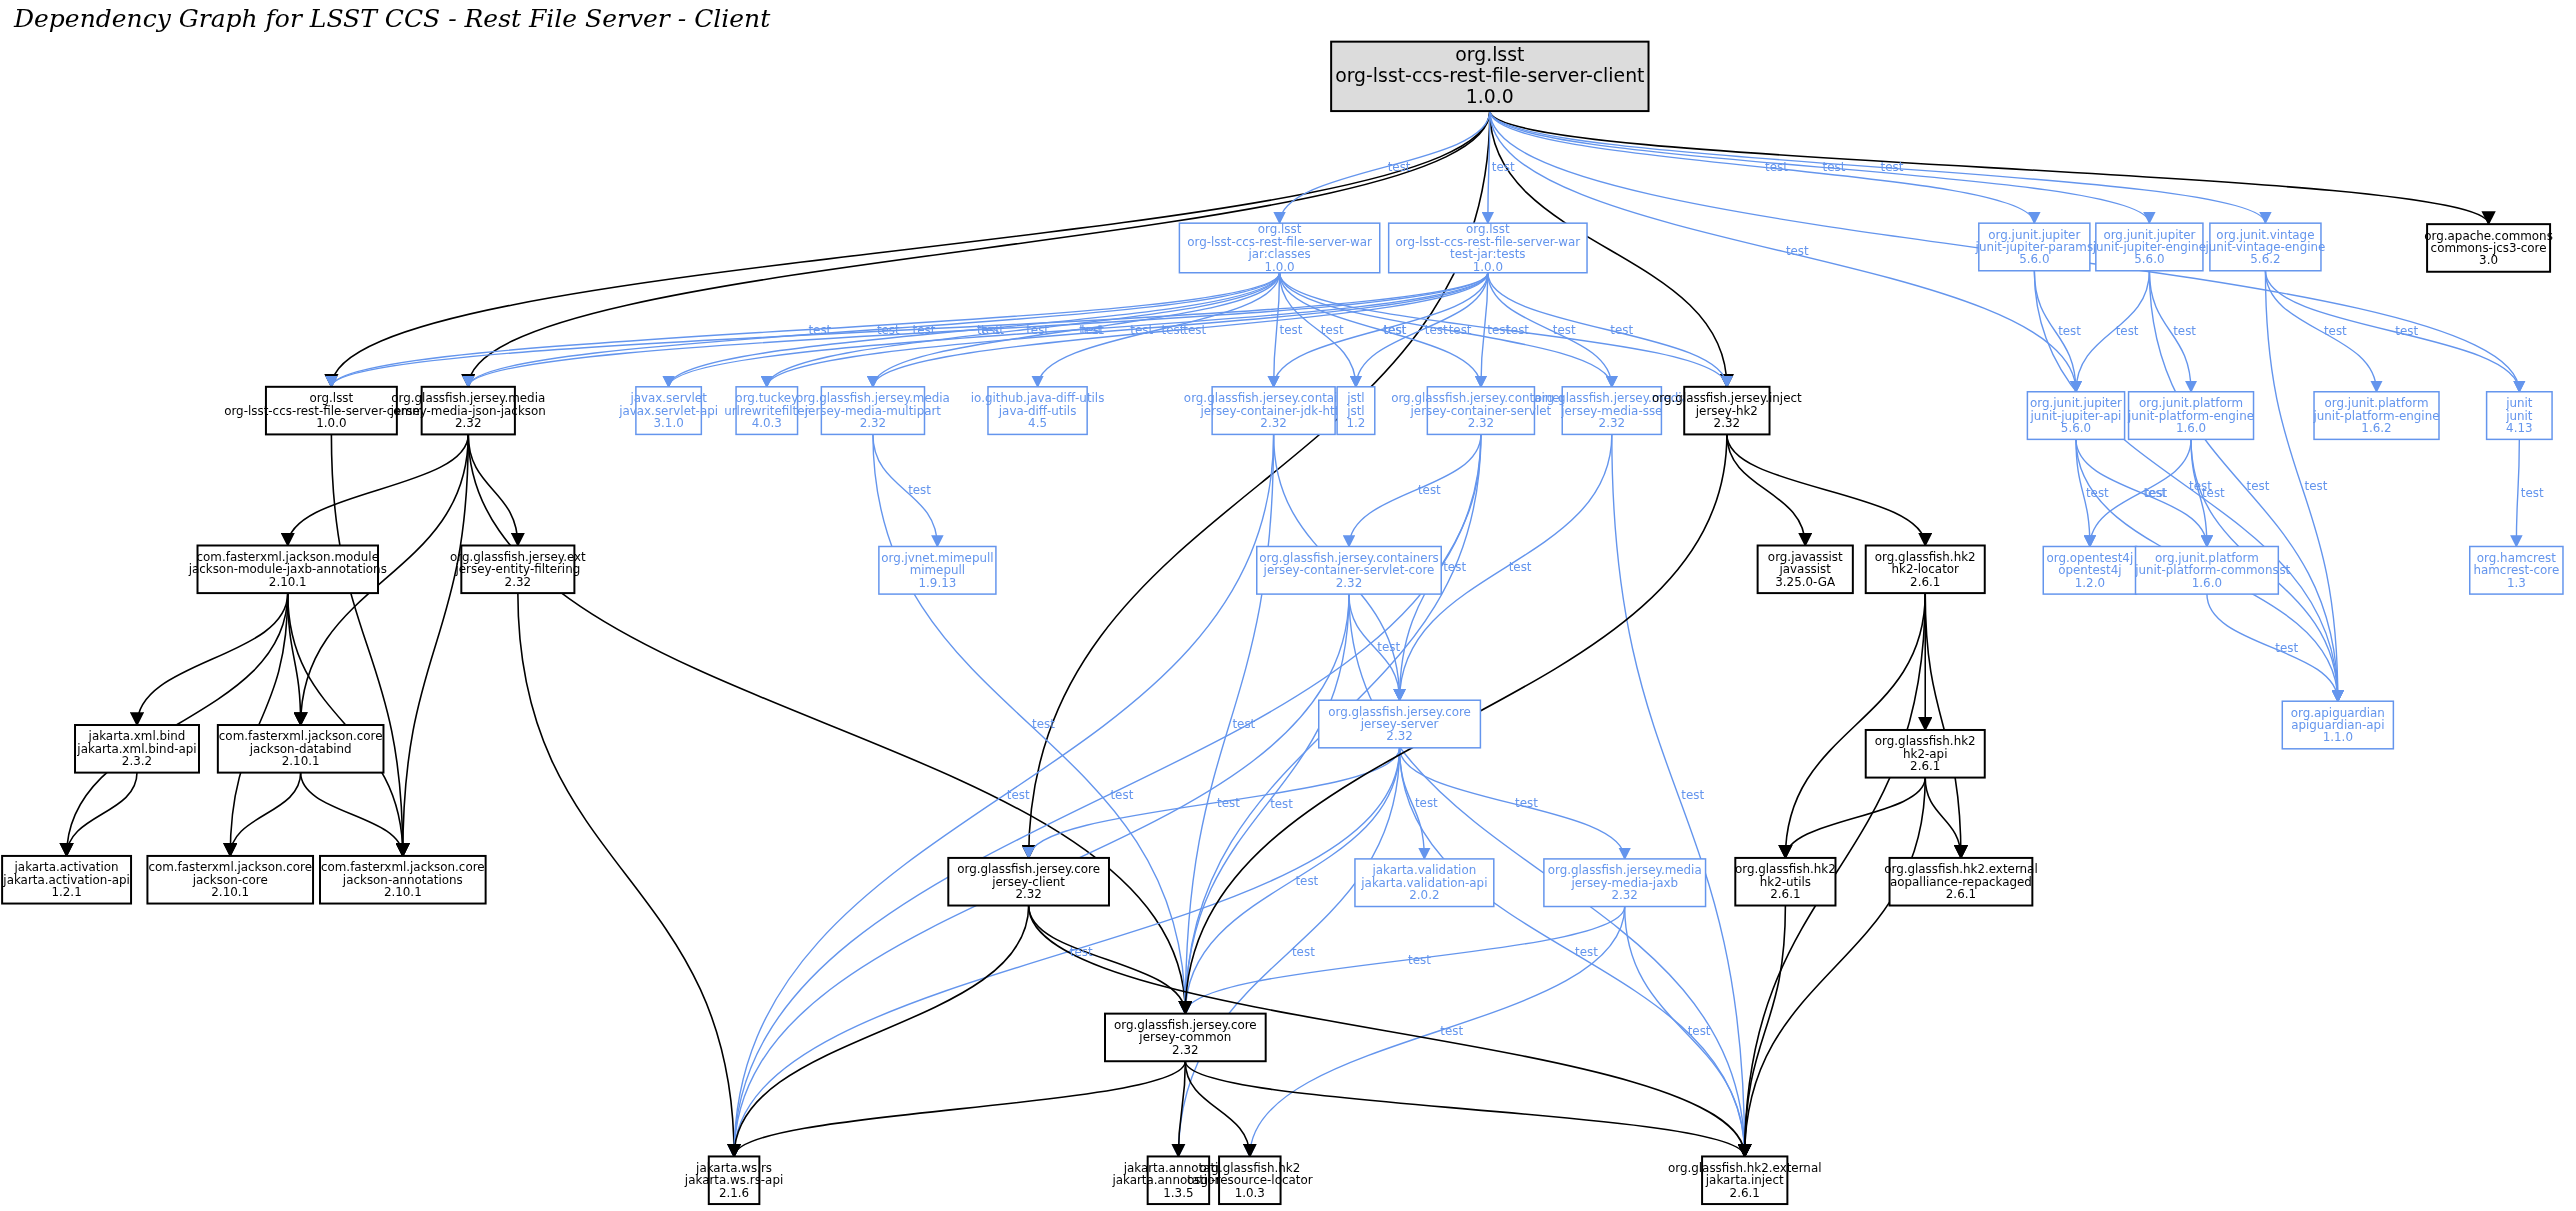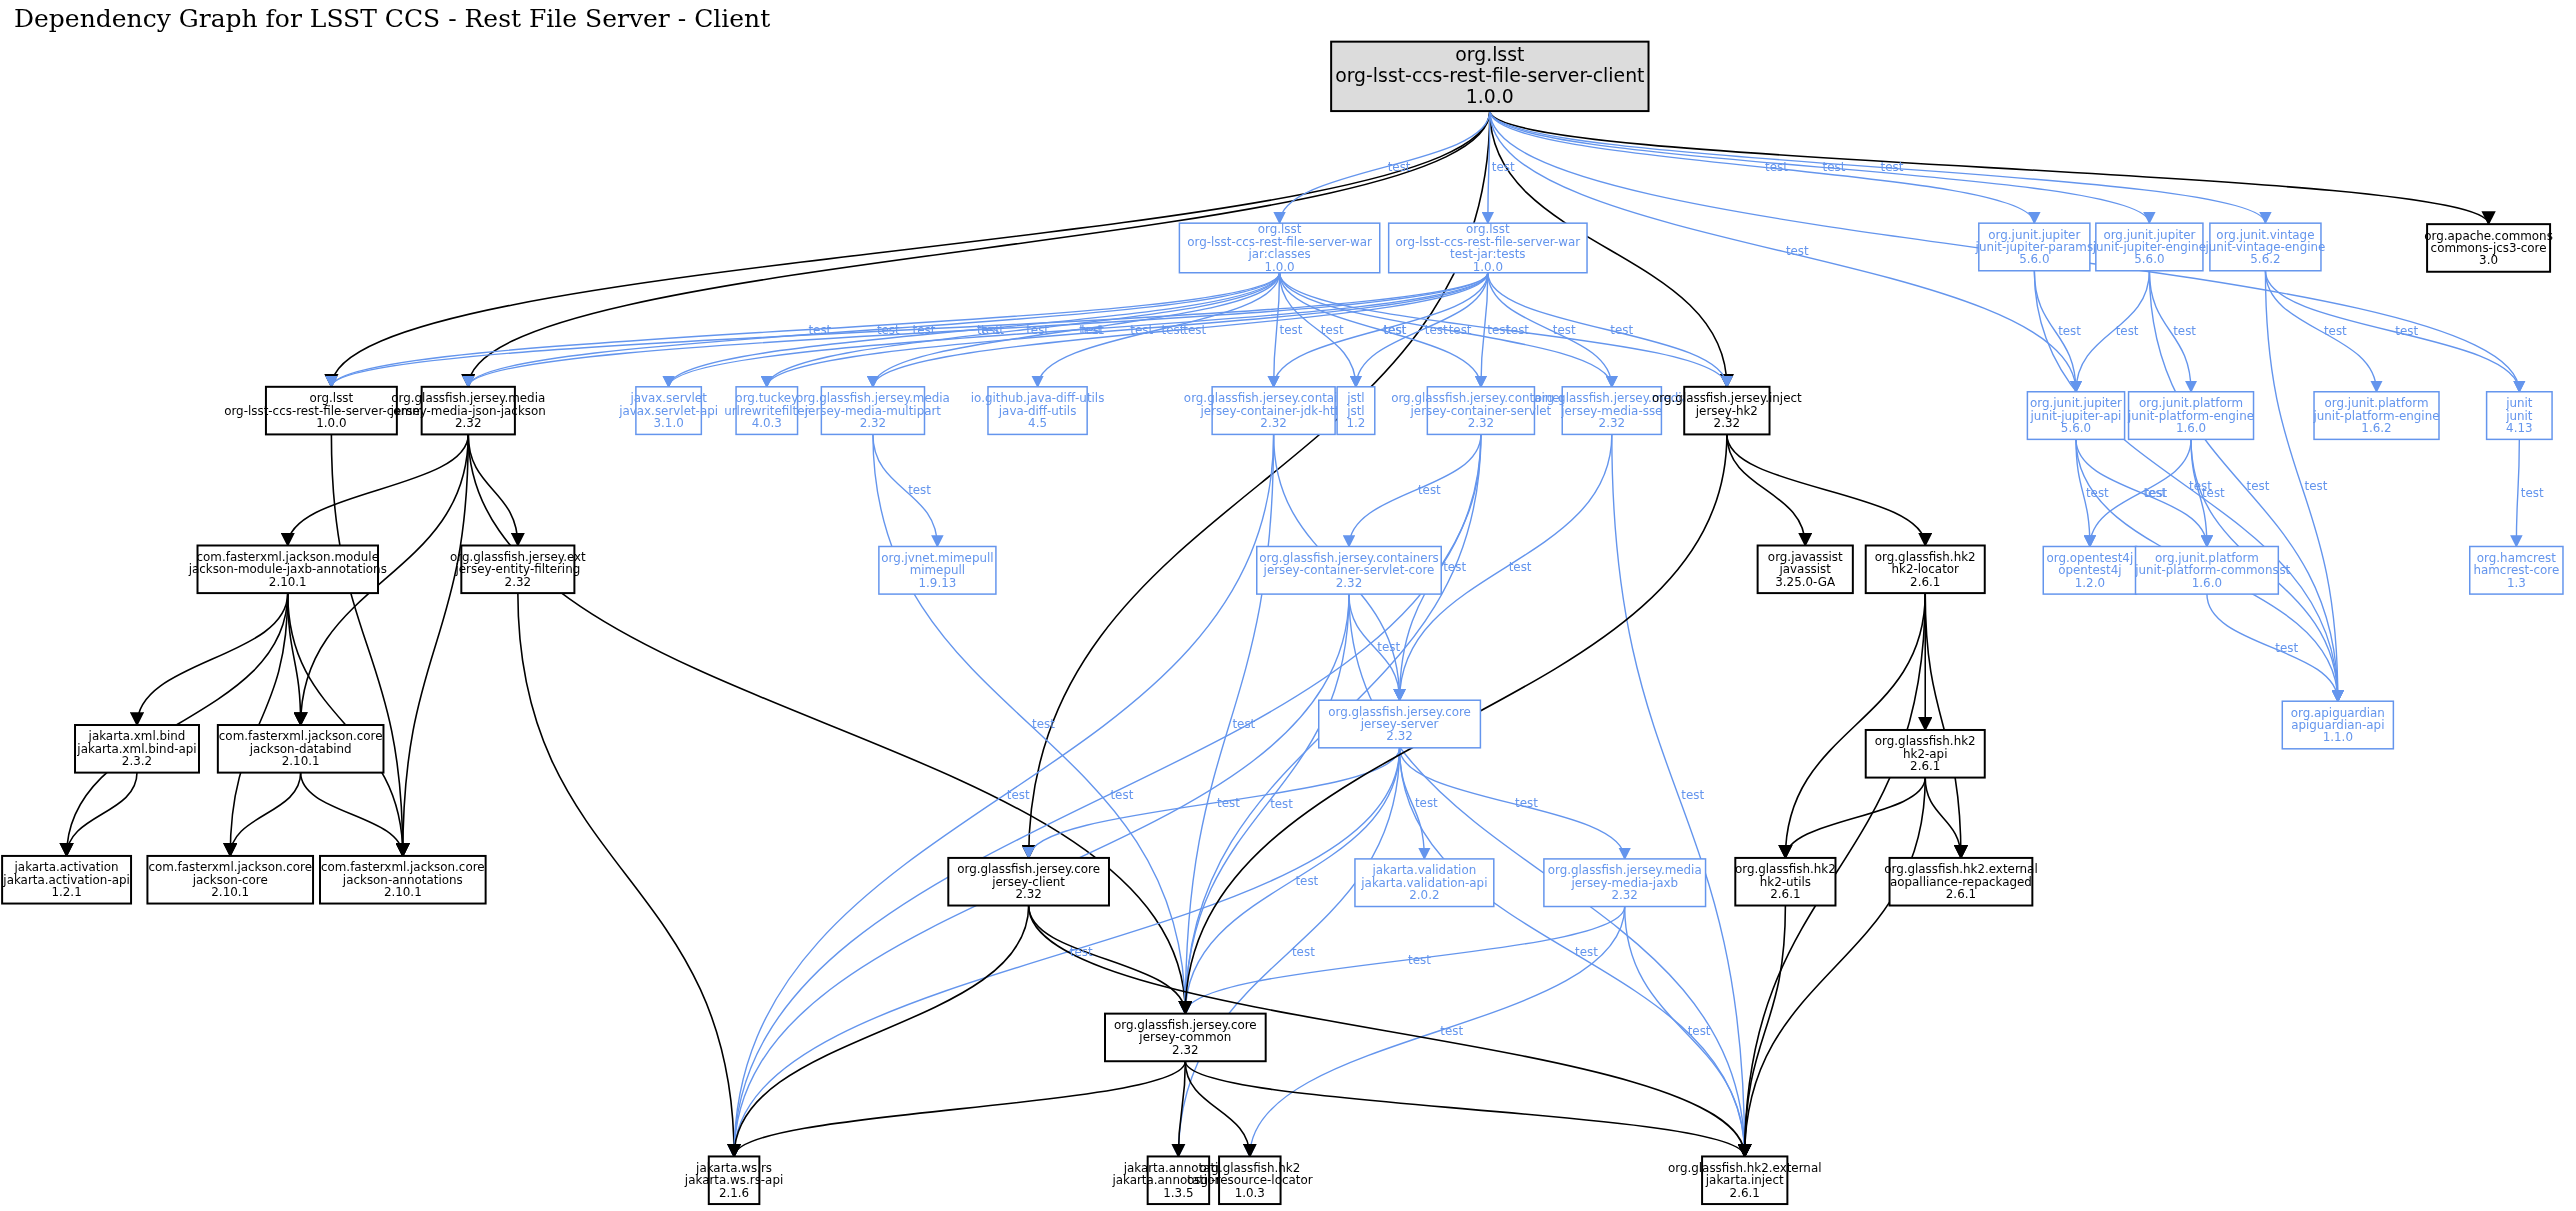--- a/index.html
+++ b/index.html
@@ -1,17 +1,17 @@
 <!DOCTYPE html>
 <html><head>
 <meta charset="utf-8">
 <style>
   html, body { margin: 0; padding: 0; background: #ffffff; }
   body { width: 2576px; height: 1211px; position: relative; overflow: hidden; }
-  #title { position: absolute; left: 14px; top: 4px; font-family: "DejaVu Serif", serif; font-size: 25px; color: #000; }
+  #title { position: absolute; left: 14px; top: 4px; font-family: "DejaVu Serif", serif; font-size: 25px; color: #000; font-style: italic; }
   #graph { position: absolute; left: 0; top: 0; width: 2576px; height: 1211px; }
   .node-text { font-family: "DejaVu Sans", sans-serif; font-size: 12px; text-anchor: middle; }
   .node-text.root { font-size: 19px; }
   .edge-label { font-family: "DejaVu Sans", sans-serif; font-size: 12px; fill: #6495ed; }
 </style>
 </head>
 <body>
 
 <div id="title">Dependency Graph for LSST CCS - Rest File Server - Client</div>
 <svg id="graph" xmlns="http://www.w3.org/2000/svg" viewBox="0 0 2597 1221" width="2576" height="1211">

